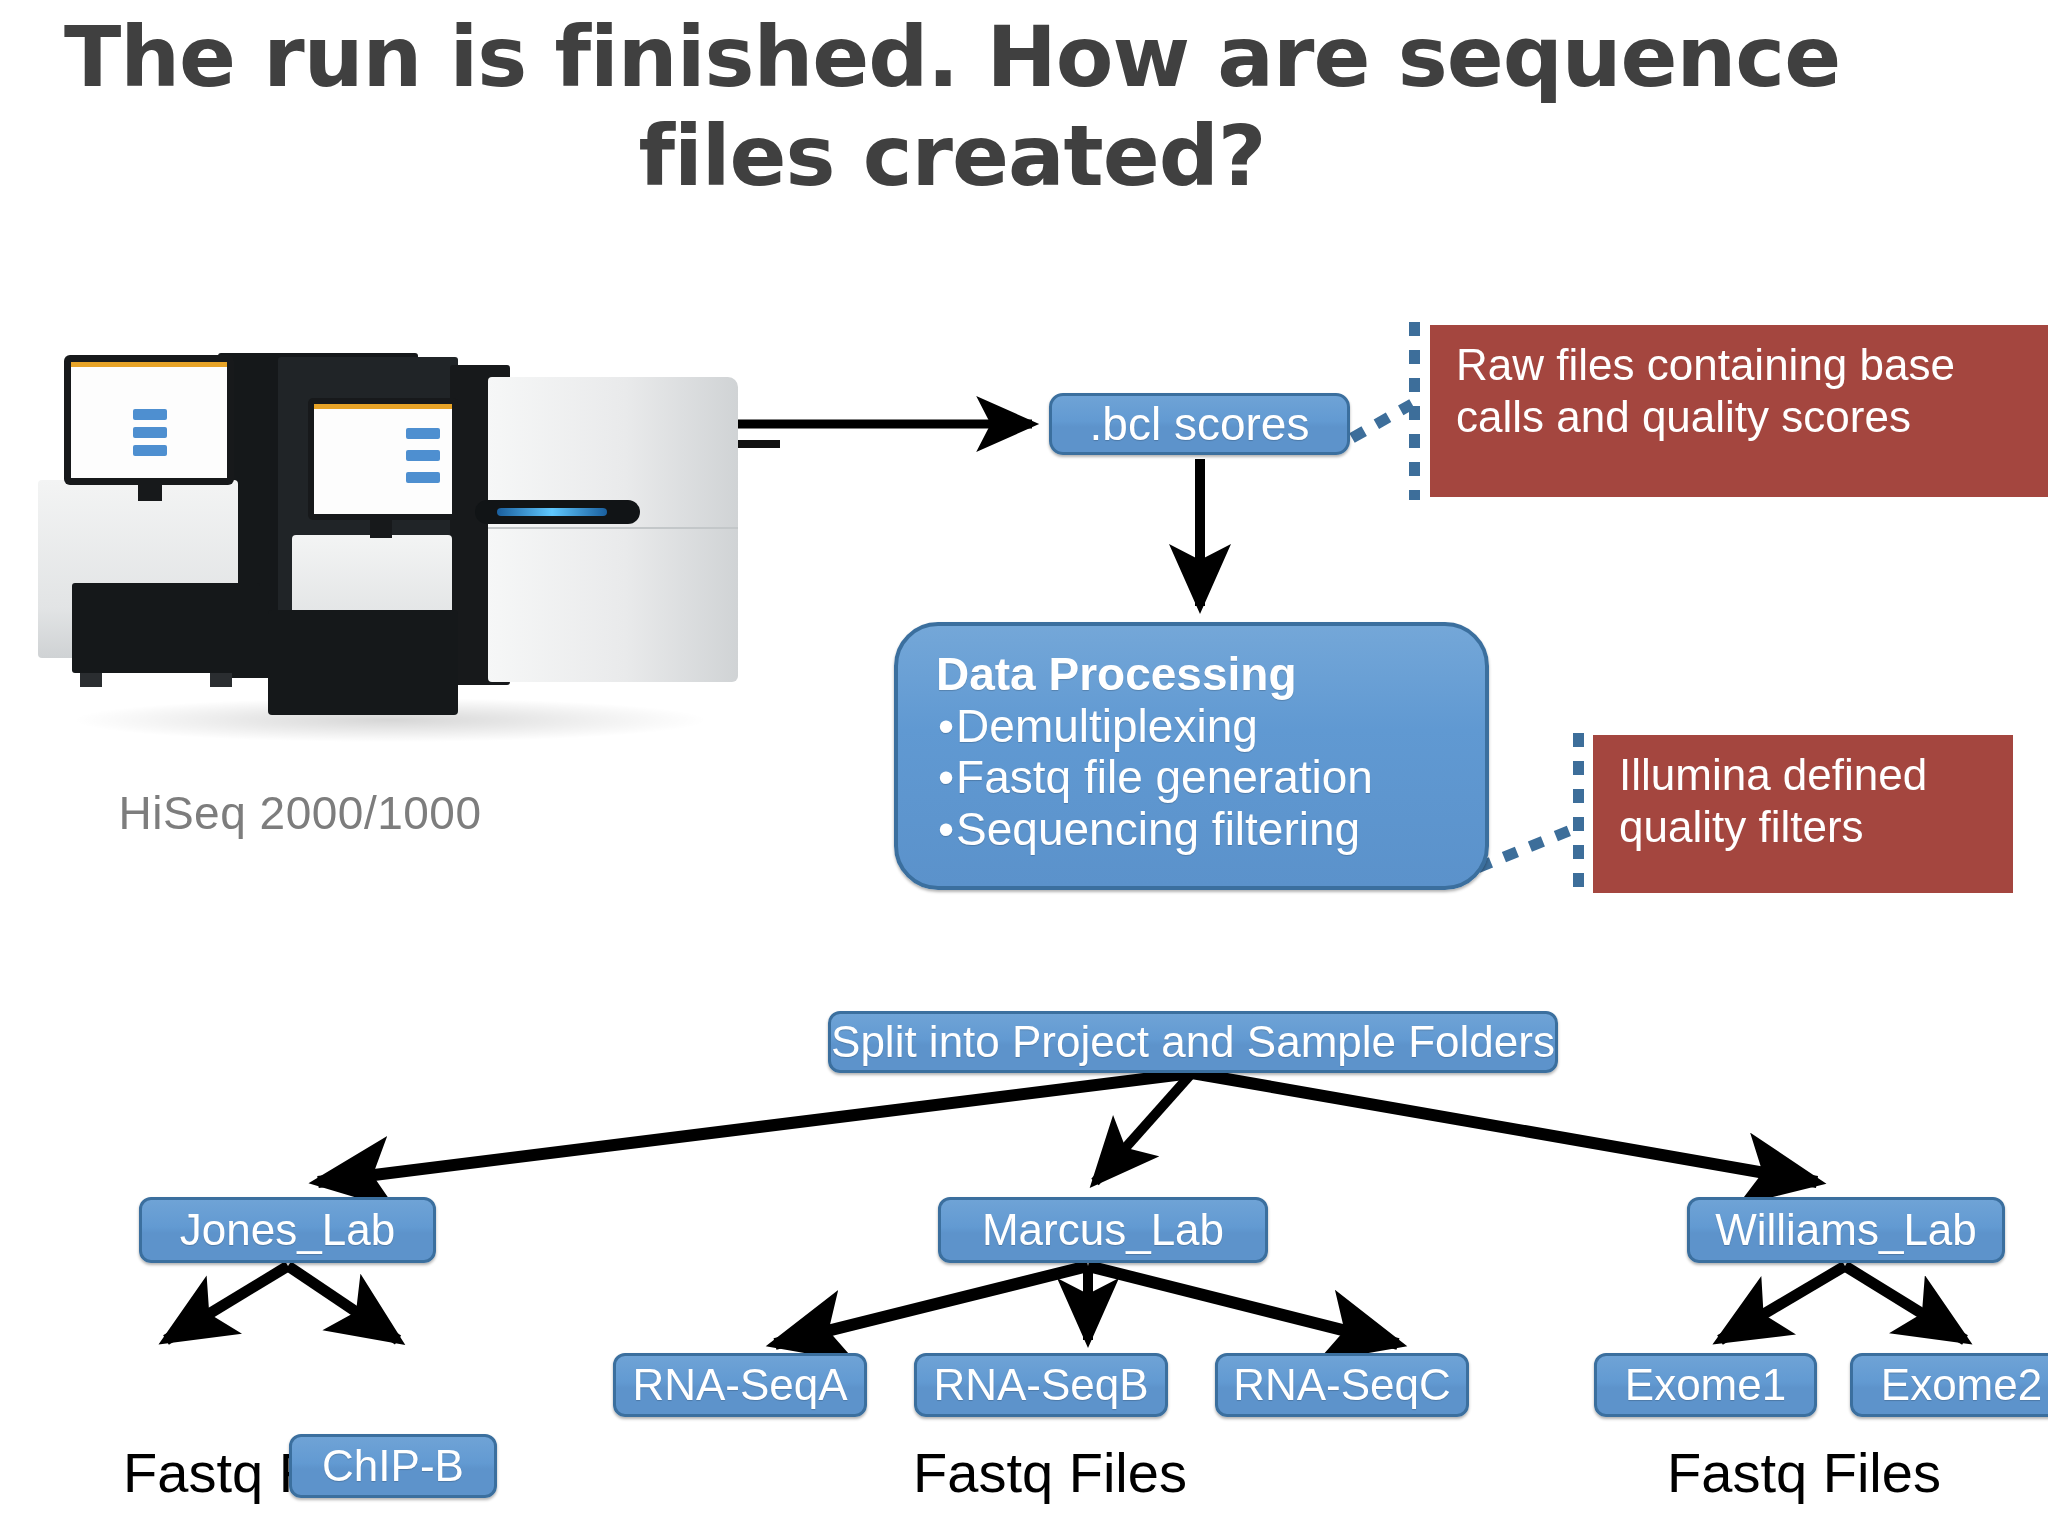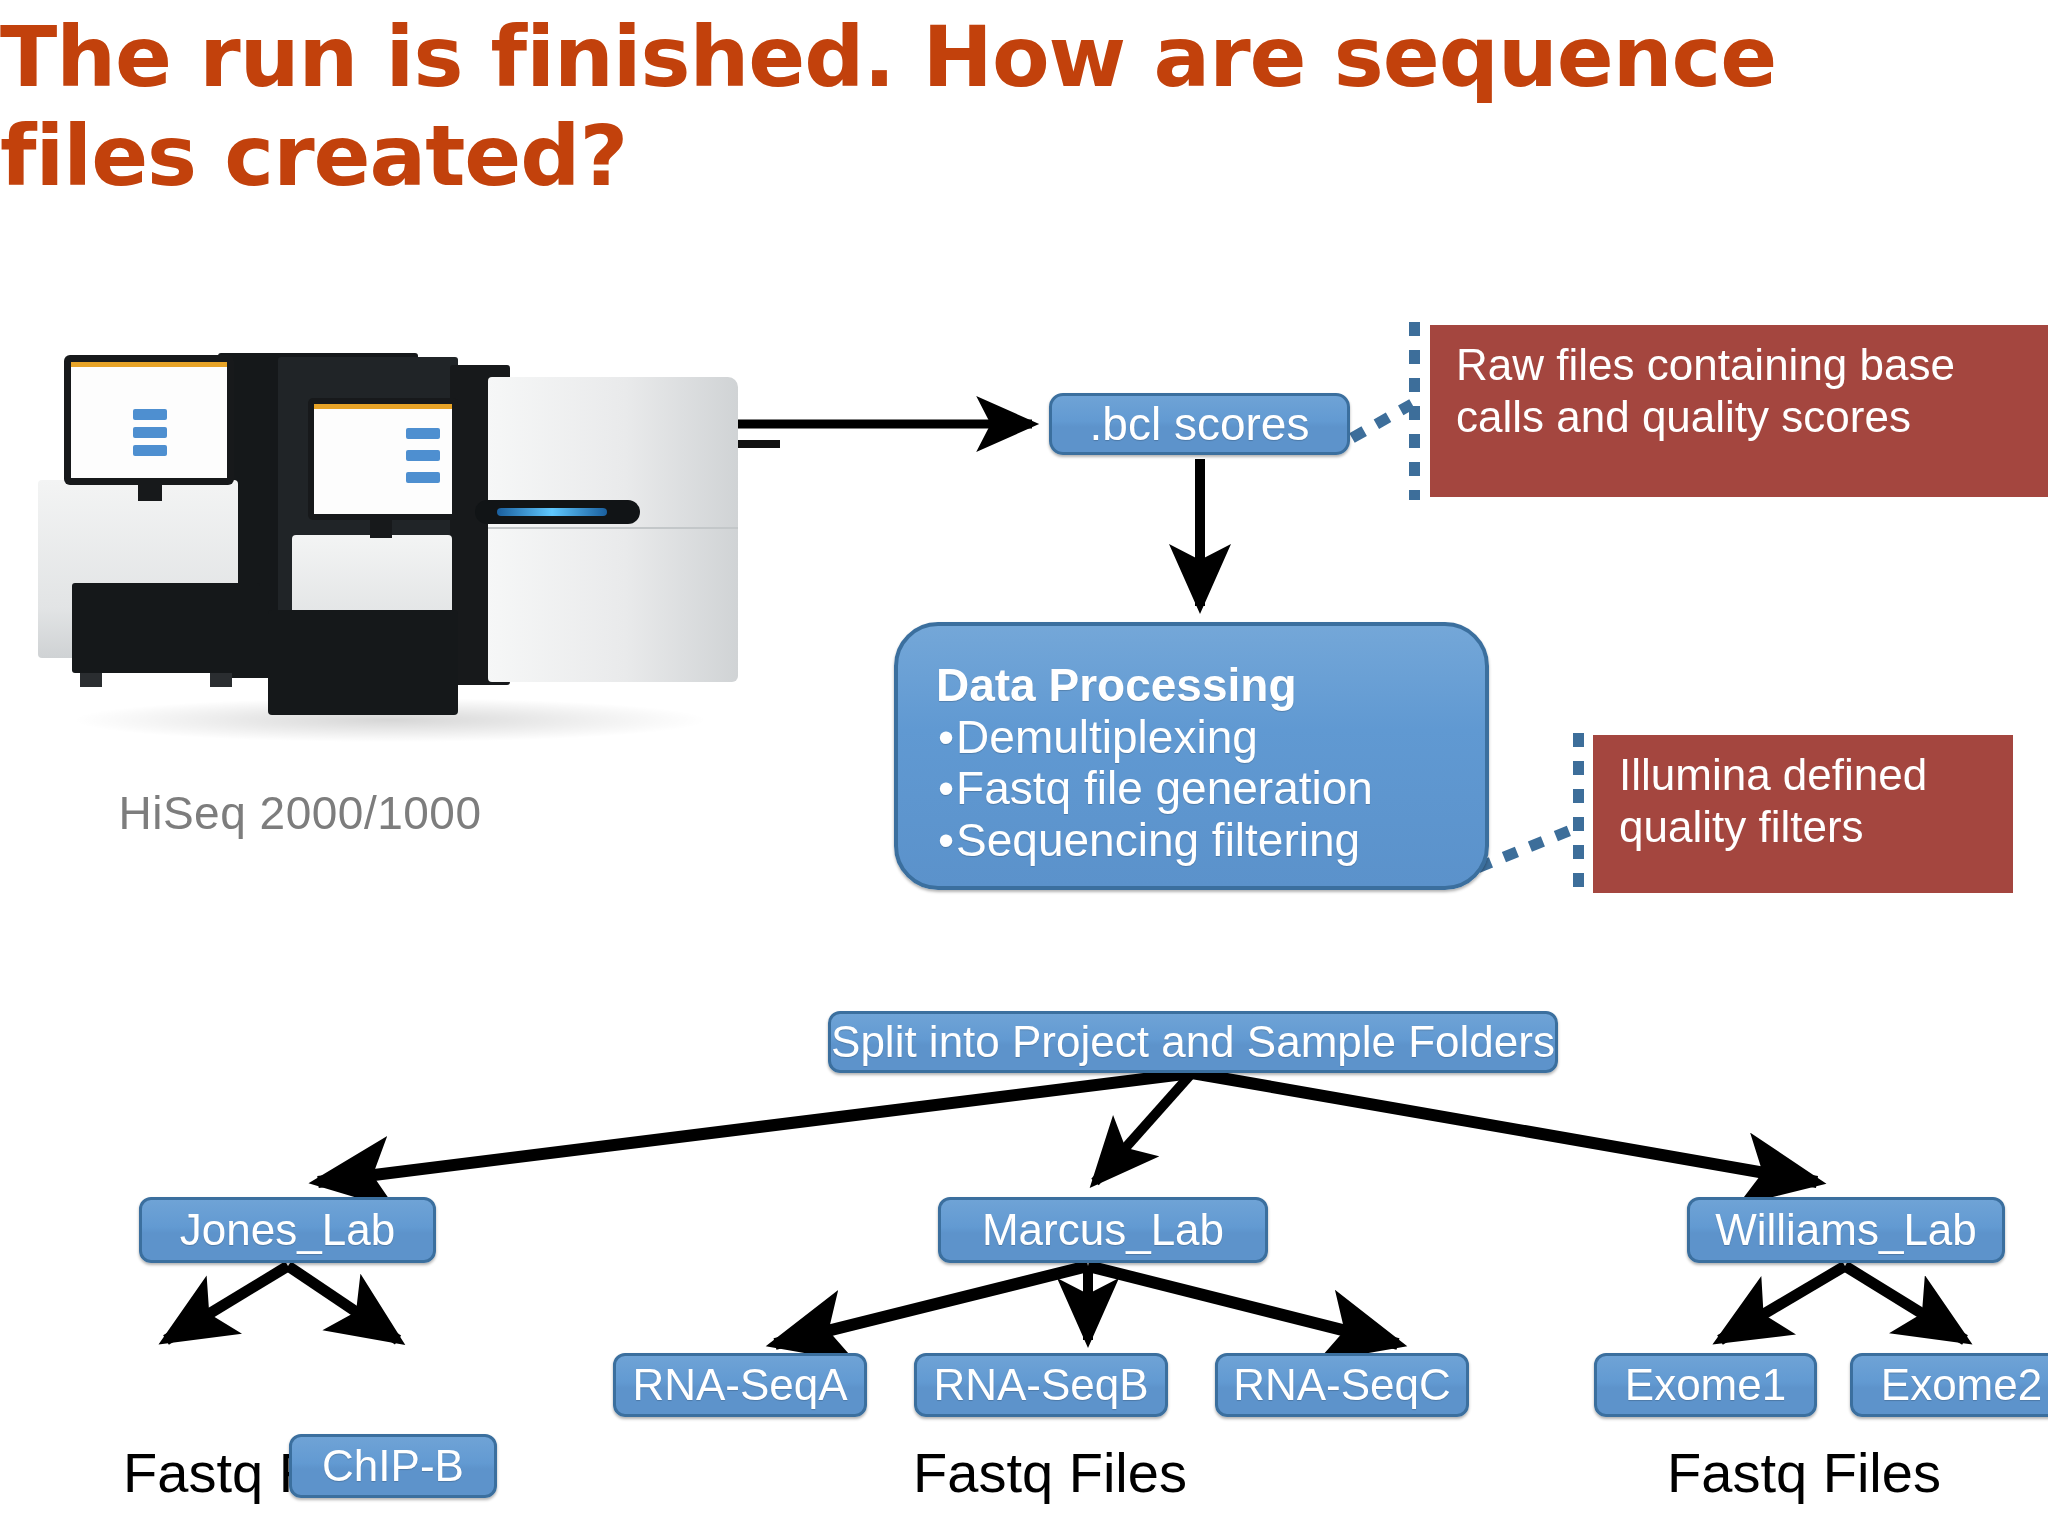--- a/index.html
+++ b/index.html
@@ -8,26 +8,27 @@
     background:#ffffff;
     font-family:"Liberation Sans", sans-serif;
     position:relative;
     overflow:hidden;
   }
   #stage { position:absolute; left:0; top:0; width:2048px; height:1536px; }
 
   
   .slide-title{
     position:absolute; left:0; top:8px; width:1904px;
+    text-align:center;
     font-family:"DejaVu Sans", sans-serif;
     font-weight:bold;
     font-size:84px;
     line-height:1.18;
     letter-spacing:-1px;
-    color:#c2410c;
+    color:#404040;
     white-space:pre-line;
   }
 
   
   #wires{ position:absolute; left:0; top:0; width:2048px; height:1536px; pointer-events:none; }
 
   
   .bbox{
     position:absolute;
     background:linear-gradient(to bottom,#6fa3d6 0%,#629ad2 45%,#5d93cb 55%,#5d93cb 100%);
@@ -44,21 +45,21 @@
     z-index:5;
   }
   .bbox.small{ border-radius:12px; font-size:44px; }
 
   
   #box-bcl{ left:1049px; top:393px; width:301px; height:62px; font-size:46px; border-radius:14px;}
 
   
   #box-dp{
     left:894px; top:622px; width:595px; height:268px;
-    border-radius:44px; display:block; padding:35px 30px 0 30px;
+    border-radius:44px; display:block; padding:24px 30px 0 30px;
     background:linear-gradient(to bottom,#74a7d8 0%,#6099d2 40%,#5b92cb 100%);
     border:4px solid #3b6f9e;
   }
   #box-dp .dp-title{
     font-size:46px; font-weight:bold; line-height:1.06; margin:0 0 2px 8px;
   }
   #box-dp .dp-li{
     font-size:46px; line-height:1.12; margin-left:10px; white-space:nowrap;
   }
   #box-dp .dp-li .bullet{ margin-right:2px; }

